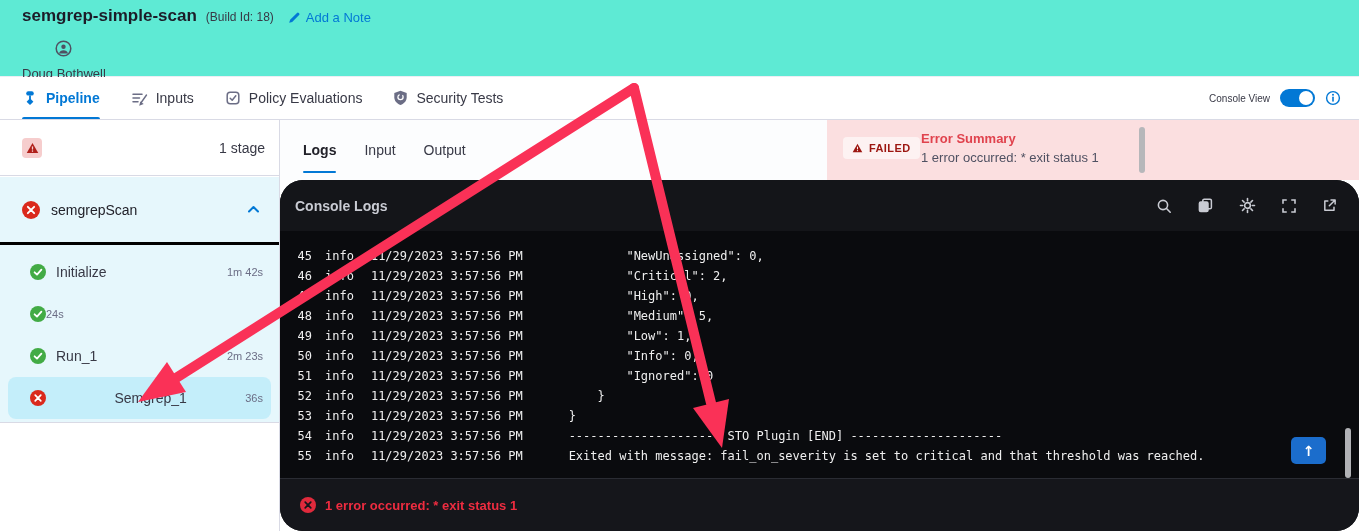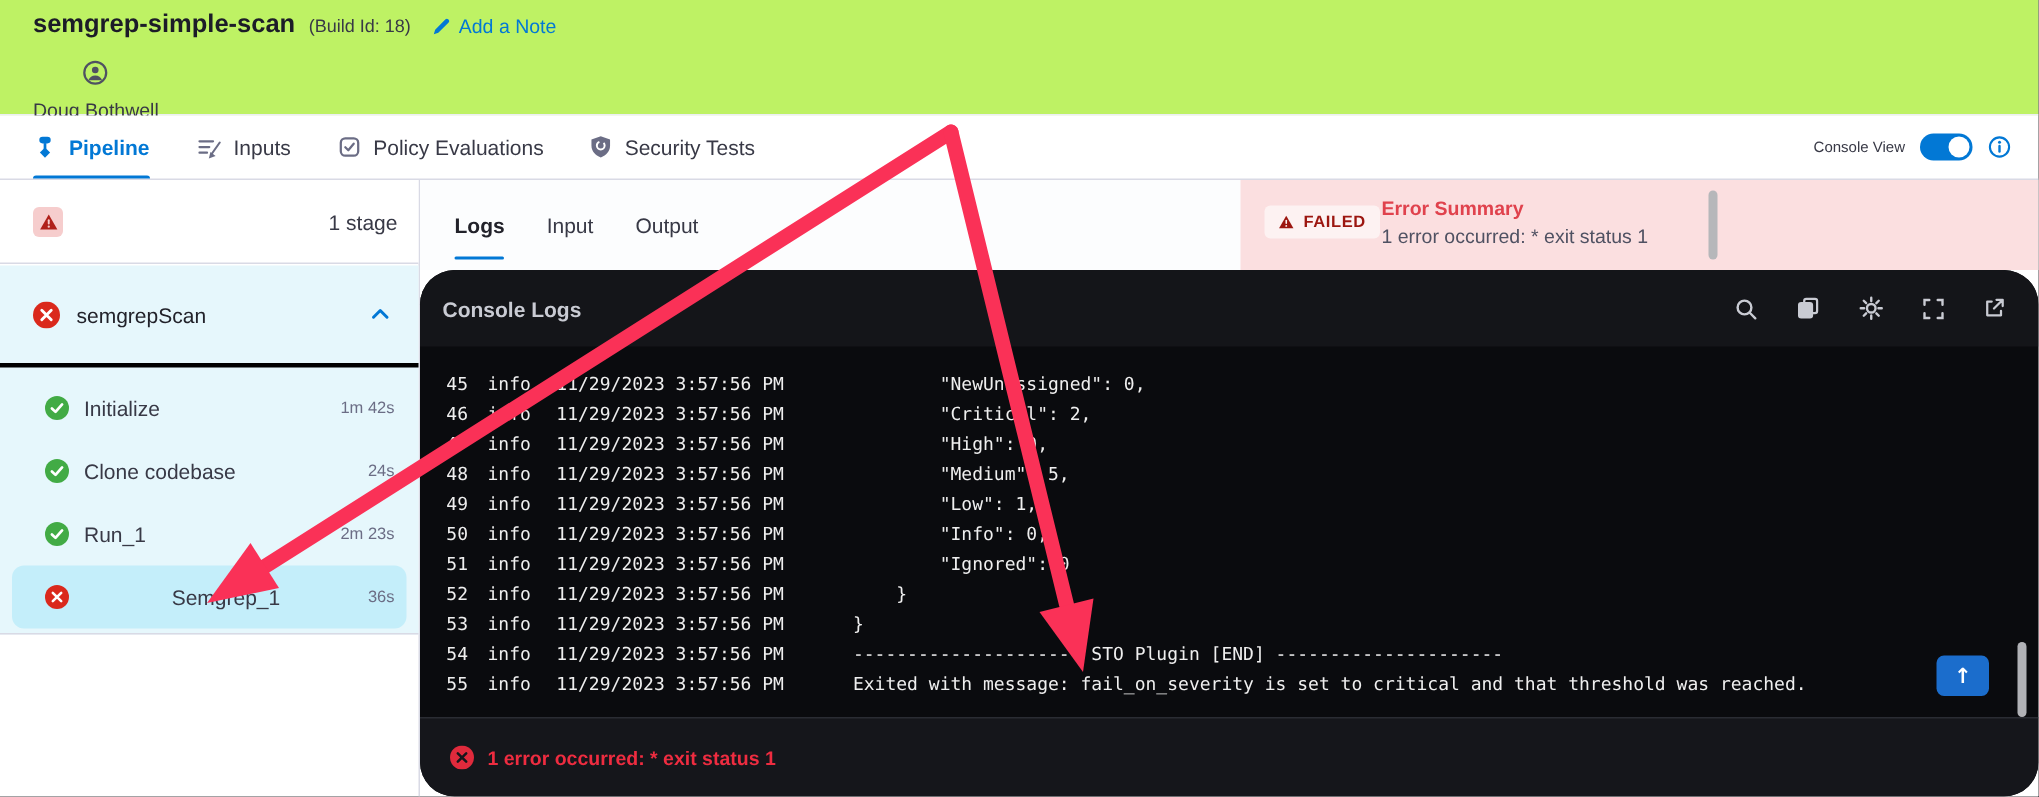--- a/index.html
+++ b/index.html
@@ -9,21 +9,21 @@
     --annotation-arrow:#fa3157; --sidebar-section-bg:#e6f7fc; --selected-step-bg:#c4eefa;
     --console-header-bg:#141519; --console-body-bg:#0a0b0e; --console-footer-bg:#15161b;
   }
   *{box-sizing:border-box; margin:0; padding:0;}
   html,body{width:1359px; height:531px;}
   body{
     font-family:"Liberation Sans",sans-serif; background:#fff; color:#22222a;
     position:relative; overflow:hidden;
   }
   
-  .build-header{position:absolute; left:0; top:0; width:1359px; height:77px; background:#bef264; border-bottom:1px solid #eceef4;}
+  .build-header{position:absolute; left:0; top:0; width:1359px; height:77px; background:#5eead4; border-bottom:1px solid #eceef4;}
   .title-row{position:absolute; left:22px; top:6px; display:flex; align-items:center;}
   .page-title{font-size:17px; font-weight:700; color:#1c1c28;}
   .build-id{font-size:12px; color:#383946; margin-left:9px; margin-top:2px;}
   .add-note{display:inline-flex; align-items:center; gap:5px; margin-left:14px; margin-top:2px; color:var(--accent); font-size:13px; cursor:pointer;}
   .user-row{position:absolute; left:22px; top:40px; display:flex; align-items:center; gap:9px; color:#383946; font-size:13px;flex-direction:column;}
   
   .tabbar{position:absolute; left:0; top:77px; width:1359px; height:43px; background:#fff; border-bottom:1px solid #d9dae5; display:flex; align-items:stretch; padding-left:22px;justify-content:flex-end;}
   .tabs{display:flex; align-items:stretch;}
   .tab{position:relative; display:flex; align-items:center; gap:8px; margin-right:31px; font-size:14px; color:#383946; cursor:pointer;}
   .tab .ticon{display:flex; align-items:center; color:#6b6d85;}
@@ -203,21 +203,20 @@
           <span class="sname">Initialize</span>
           <span class="sdur">1m 42s</span>
         </div>
         <div class="step">
           <span class="sicon">
             <svg width="16" height="16" viewBox="0 0 16 16">
               <circle cx="8" cy="8" r="8" fill="#42ab45"></circle>
               <polyline points="4.6,8.3 7,10.6 11.4,5.6" fill="none" stroke="#fff" stroke-width="1.8" stroke-linecap="round" stroke-linejoin="round"></polyline>
             </svg>
           </span>
-          <span class="sname">Clone codebase</span>
           <span class="sdur">24s</span>
         </div>
         <div class="step">
           <span class="sicon">
             <svg width="16" height="16" viewBox="0 0 16 16">
               <circle cx="8" cy="8" r="8" fill="#42ab45"></circle>
               <polyline points="4.6,8.3 7,10.6 11.4,5.6" fill="none" stroke="#fff" stroke-width="1.8" stroke-linecap="round" stroke-linejoin="round"></polyline>
             </svg>
           </span>
           <span class="sname">Run_1</span>

